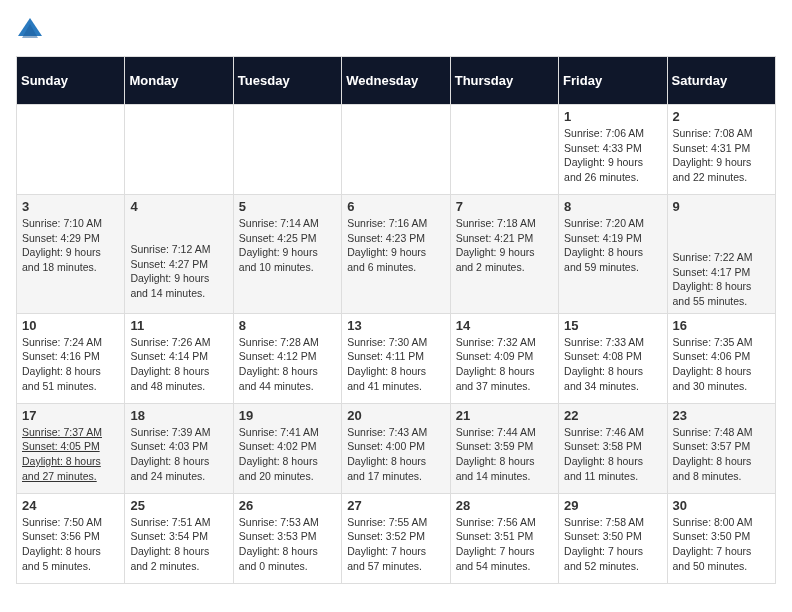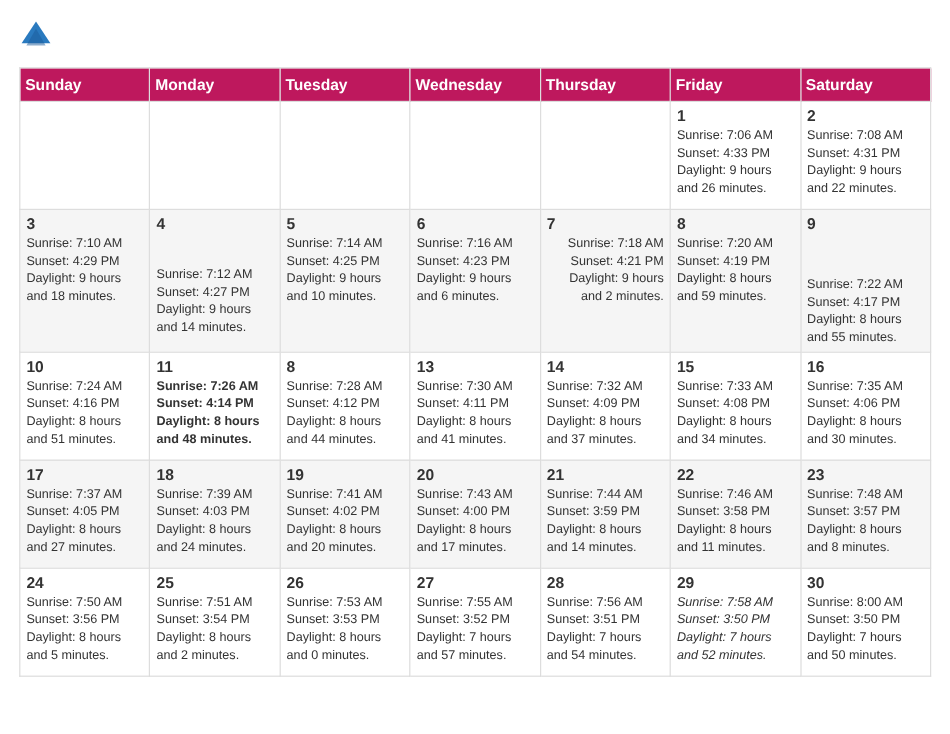--- a/index.html
+++ b/index.html
@@ -28,25 +28,25 @@
     }
     .title-area { text-align: right; }
     .month-title { font-size: 36px; font-weight: bold; color: #333; }
     .location-title { font-size: 16px; color: #555; }
     table {
       width: 100%;
       border-collapse: collapse;
       table-layout: fixed;
     }
     thead tr th {
-      background-color: #be185d;
+      background-color: #0f172a;
       color: #fff;
       font-size: 13px;
       font-weight: bold;
-      padding: 6px 4px;
+      padding: 16px 4px;
       text-align: left;
       border: 1px solid #ddd;
     }
     tbody tr td {
       vertical-align: top;
       border: 1px solid #ddd;
       padding: 4px 5px;
       height: 90px;
       font-size: 11px;
       color: #333;
@@ -142,21 +142,21 @@
 Daylight: 9 hours and 10 minutes.</div>
         </td>
         <td>
           <span class="day-number">6</span>
           <div class="day-info" style="white-space: pre-line;">Sunrise: 7:16 AM
 Sunset: 4:23 PM
 Daylight: 9 hours and 6 minutes.</div>
         </td>
         <td>
           <span class="day-number">7</span>
-          <div class="day-info" style="white-space: pre-line; text-align: right;">Sunrise: 7:18 AM
+          <div class="day-info" style="white-space: pre-line;">Sunrise: 7:18 AM
 Sunset: 4:21 PM
 Daylight: 9 hours and 2 minutes.</div>
         </td>
         <td>
           <span class="day-number">8</span>
           <div class="day-info" style="white-space: pre-line;">Sunrise: 7:20 AM
 Sunset: 4:19 PM
 Daylight: 8 hours and 59 minutes.</div>
         </td>
         <td>
@@ -168,21 +168,21 @@
       </tr>
       <tr>
         <td>
           <span class="day-number">10</span>
           <div class="day-info" style="white-space: pre-line;">Sunrise: 7:24 AM
 Sunset: 4:16 PM
 Daylight: 8 hours and 51 minutes.</div>
         </td>
         <td>
           <span class="day-number">11</span>
-          <div class="day-info" style="white-space: pre-line; font-weight: bold;">Sunrise: 7:26 AM
+          <div class="day-info" style="white-space: pre-line;">Sunrise: 7:26 AM
 Sunset: 4:14 PM
 Daylight: 8 hours and 48 minutes.</div>
         </td>
         <td>
           <span class="day-number">8</span>
           <div class="day-info" style="white-space: pre-line;">Sunrise: 7:28 AM
 Sunset: 4:12 PM
 Daylight: 8 hours and 44 minutes.</div>
         </td>
         <td>
@@ -206,21 +206,21 @@
         <td>
           <span class="day-number">16</span>
           <div class="day-info" style="white-space: pre-line;">Sunrise: 7:35 AM
 Sunset: 4:06 PM
 Daylight: 8 hours and 30 minutes.</div>
         </td>
       </tr>
       <tr>
         <td>
           <span class="day-number">17</span>
-          <div class="day-info" style="white-space: pre-line;">Sunrise: 7:37 AM
+          <div class="day-info" style="white-space: pre-line; text-decoration: underline;">Sunrise: 7:37 AM
 Sunset: 4:05 PM
 Daylight: 8 hours and 27 minutes.</div>
         </td>
         <td>
           <span class="day-number">18</span>
           <div class="day-info" style="white-space: pre-line;">Sunrise: 7:39 AM
 Sunset: 4:03 PM
 Daylight: 8 hours and 24 minutes.</div>
         </td>
         <td>
@@ -280,21 +280,21 @@
 Daylight: 7 hours and 57 minutes.</div>
         </td>
         <td>
           <span class="day-number">28</span>
           <div class="day-info" style="white-space: pre-line;">Sunrise: 7:56 AM
 Sunset: 3:51 PM
 Daylight: 7 hours and 54 minutes.</div>
         </td>
         <td>
           <span class="day-number">29</span>
-          <div class="day-info" style="white-space: pre-line; font-style: italic;">Sunrise: 7:58 AM
+          <div class="day-info" style="white-space: pre-line;">Sunrise: 7:58 AM
 Sunset: 3:50 PM
 Daylight: 7 hours and 52 minutes.</div>
         </td>
         <td>
           <span class="day-number">30</span>
           <div class="day-info" style="white-space: pre-line;">Sunrise: 8:00 AM
 Sunset: 3:50 PM
 Daylight: 7 hours and 50 minutes.</div>
         </td>
       </tr>

